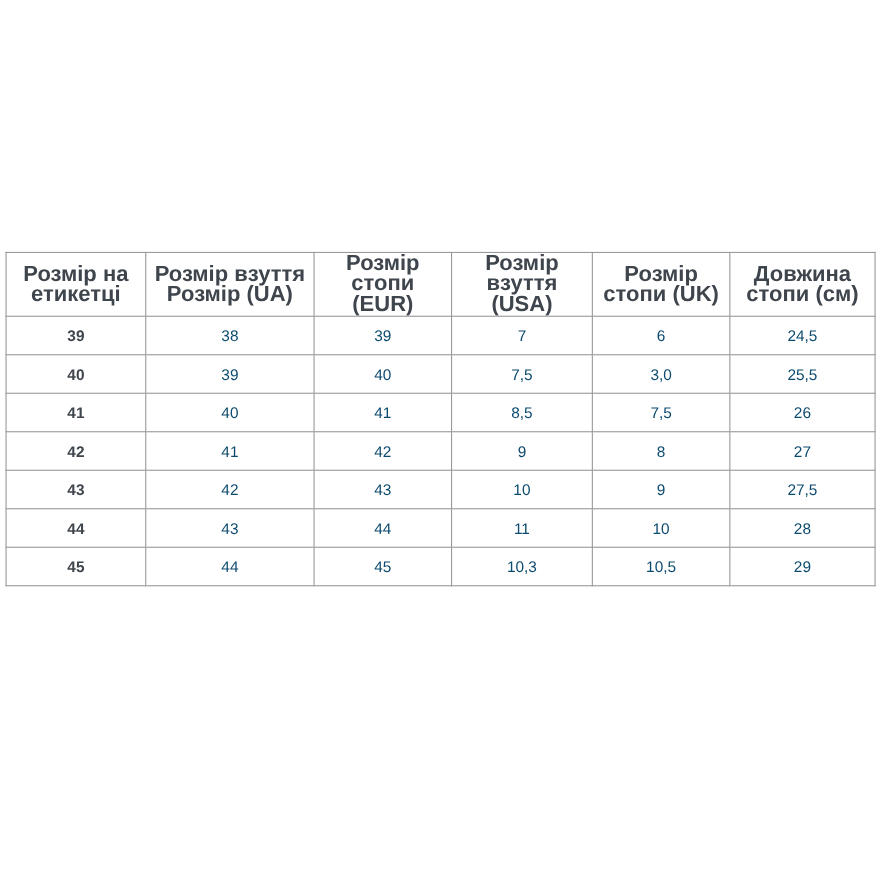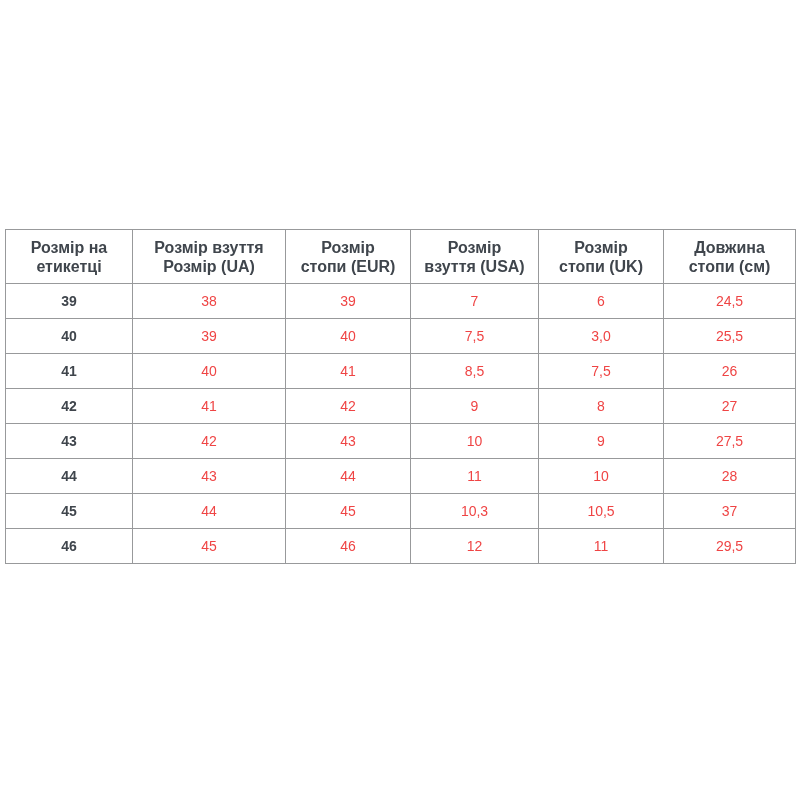--- a/index.html
+++ b/index.html
@@ -29,40 +29,40 @@
   table.size-table th,
   table.size-table td {
     border: 1px solid #98999b;
     text-align: center;
     vertical-align: middle;
     padding: 0 6px;
     overflow: hidden;
   }
   thead th {
     height: 53px;
-    font-size: 16px;
+    font-size: 20px;
     font-weight: bold;
     color: #3f454c;
     line-height: 19px;
   }
   thead th .hline {
     display: block;
   }
   tbody th,
   tbody td {
     height: 34px;
     font-size: 14px;
   }
   tbody th.row-label {
     font-weight: bold;
     color: #3f454c;
   }
   tbody td {
     font-weight: normal;
-    color: #ef4444;
+    color: #0c4a6e;
   }
 </style>
 </head>
 <body>
 
 <div class="table-wrap">
   <table class="size-table">
     <colgroup>
       <col style="width:127px">
       <col style="width:153px">
@@ -147,25 +147,17 @@
         <td>11</td>
         <td>10</td>
         <td>28</td>
       </tr>
       <tr>
         <th class="row-label">45</th>
         <td>44</td>
         <td>45</td>
         <td>10,3</td>
         <td>10,5</td>
-        <td>37</td>
-      </tr>
-      <tr>
-        <th class="row-label">46</th>
-        <td>45</td>
-        <td>46</td>
-        <td>12</td>
-        <td>11</td>
-        <td>29,5</td>
+        <td>29</td>
       </tr>
     </tbody>
   </table>
 </div>
 
 </body></html>

